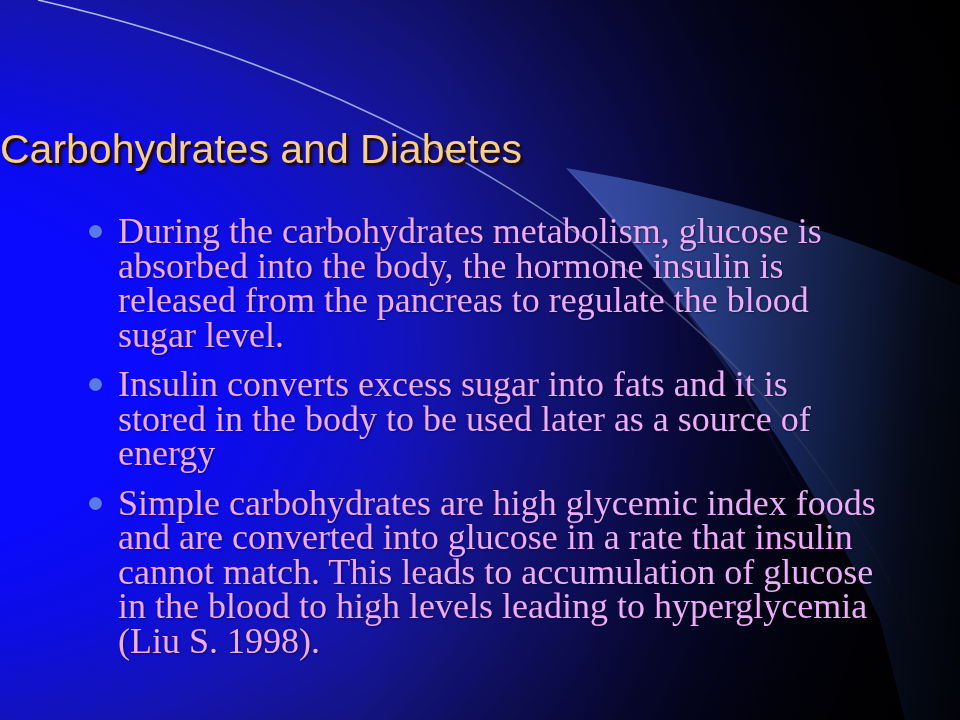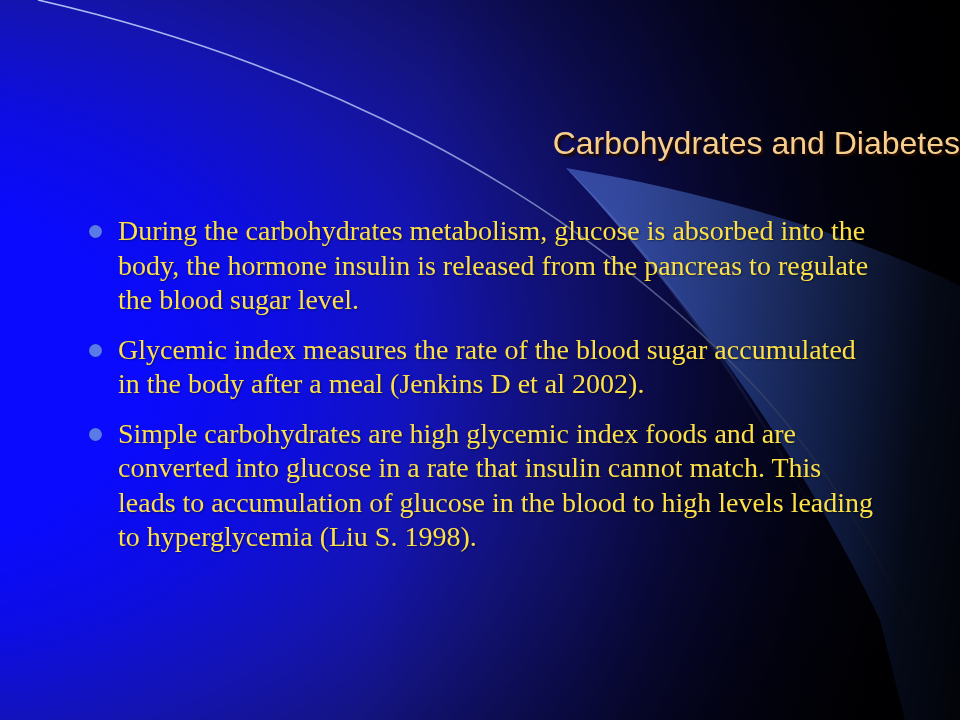--- a/index.html
+++ b/index.html
@@ -51,23 +51,23 @@
     height: 720px;
     display: block;
   }
 
   
   .title {
     position: absolute;
     left: 0;
     top: 96px;
     width: 960px;
-    text-align: right;
+    text-align: left;
     font-family: "Liberation Sans", "DejaVu Sans", sans-serif;
-    font-size: 32px;
+    font-size: 41px;
     line-height: 52px;
     font-weight: 400;
     color: #f7cf8c;
     letter-spacing: 0px;
     text-shadow:
        2px 2px 0 rgba(40,12,0,0.85),
        3px 3px 2px rgba(20,6,0,0.55);
     white-space: nowrap;
   }
 
@@ -75,22 +75,22 @@
   .body {
     position: absolute;
     left: 84px;
     top: 214px;
     width: 800px;
   }
   .bullet-row {
     position: relative;
     padding-left: 34px;
     margin-bottom: 15px;
-    color: #fde047;
-    font-size: 28px;
+    color: #f0abfc;
+    font-size: 36px;
     line-height: 34.5px;
     text-shadow: 1px 1px 2px rgba(0,0,0,0.45);
   }
   .bullet-row:last-child { margin-bottom: 15px; }
   .bullet-dot {
     position: absolute;
     left: 5px;
     top: 11px;
     width: 13px;
     height: 13px;
@@ -146,25 +146,25 @@
 
   <h1 class="title">Carbohydrates and Diabetes</h1>
 
   <div class="body">
 
     <div class="bullet-row">
       <span class="bullet-dot"></span>
       <span class="bullet-text">During the carbohydrates metabolism, glucose is absorbed into the body, the hormone insulin is released from the pancreas to regulate the blood sugar level.</span>
     </div>
 
-
     <div class="bullet-row">
       <span class="bullet-dot"></span>
-      <span class="bullet-text">Glycemic index measures the rate of the blood sugar accumulated in the body after a meal (Jenkins D et al 2002).</span>
+      <span class="bullet-text">Insulin converts excess sugar into fats and it is stored in the body to be used later as a source of energy</span>
     </div>
+
 
     <div class="bullet-row">
       <span class="bullet-dot"></span>
       <span class="bullet-text">Simple carbohydrates are high glycemic index foods and are converted into glucose in a rate that insulin cannot match. This leads to accumulation of glucose in the blood to high levels leading to hyperglycemia (Liu S. 1998).</span>
     </div>
 
   </div>
 </div>
 
 </body></html>

